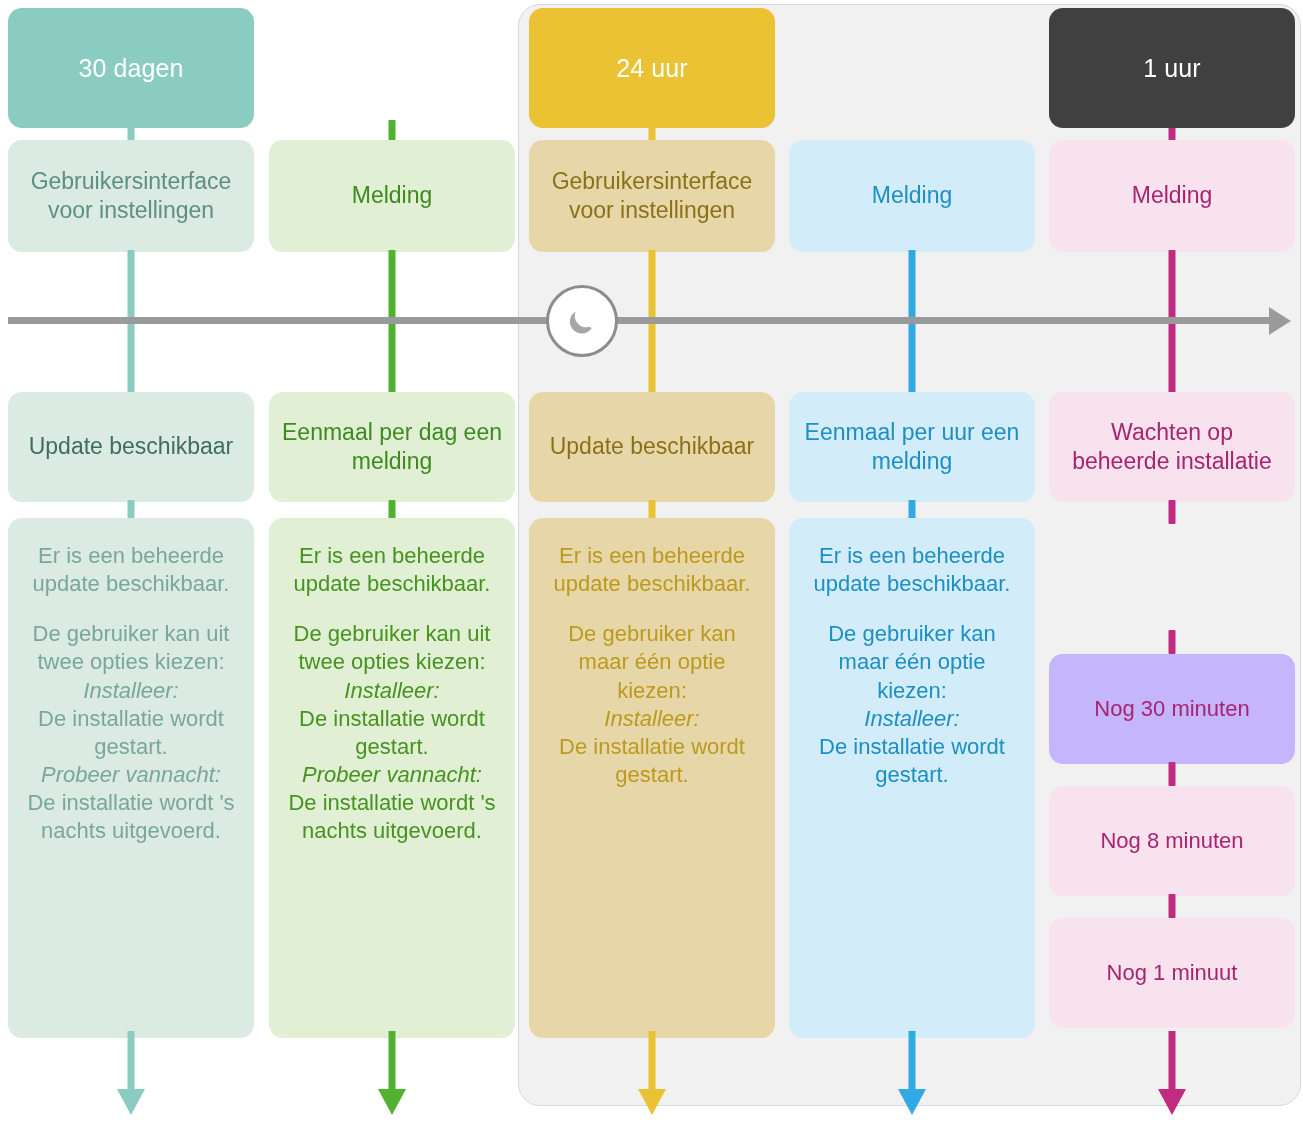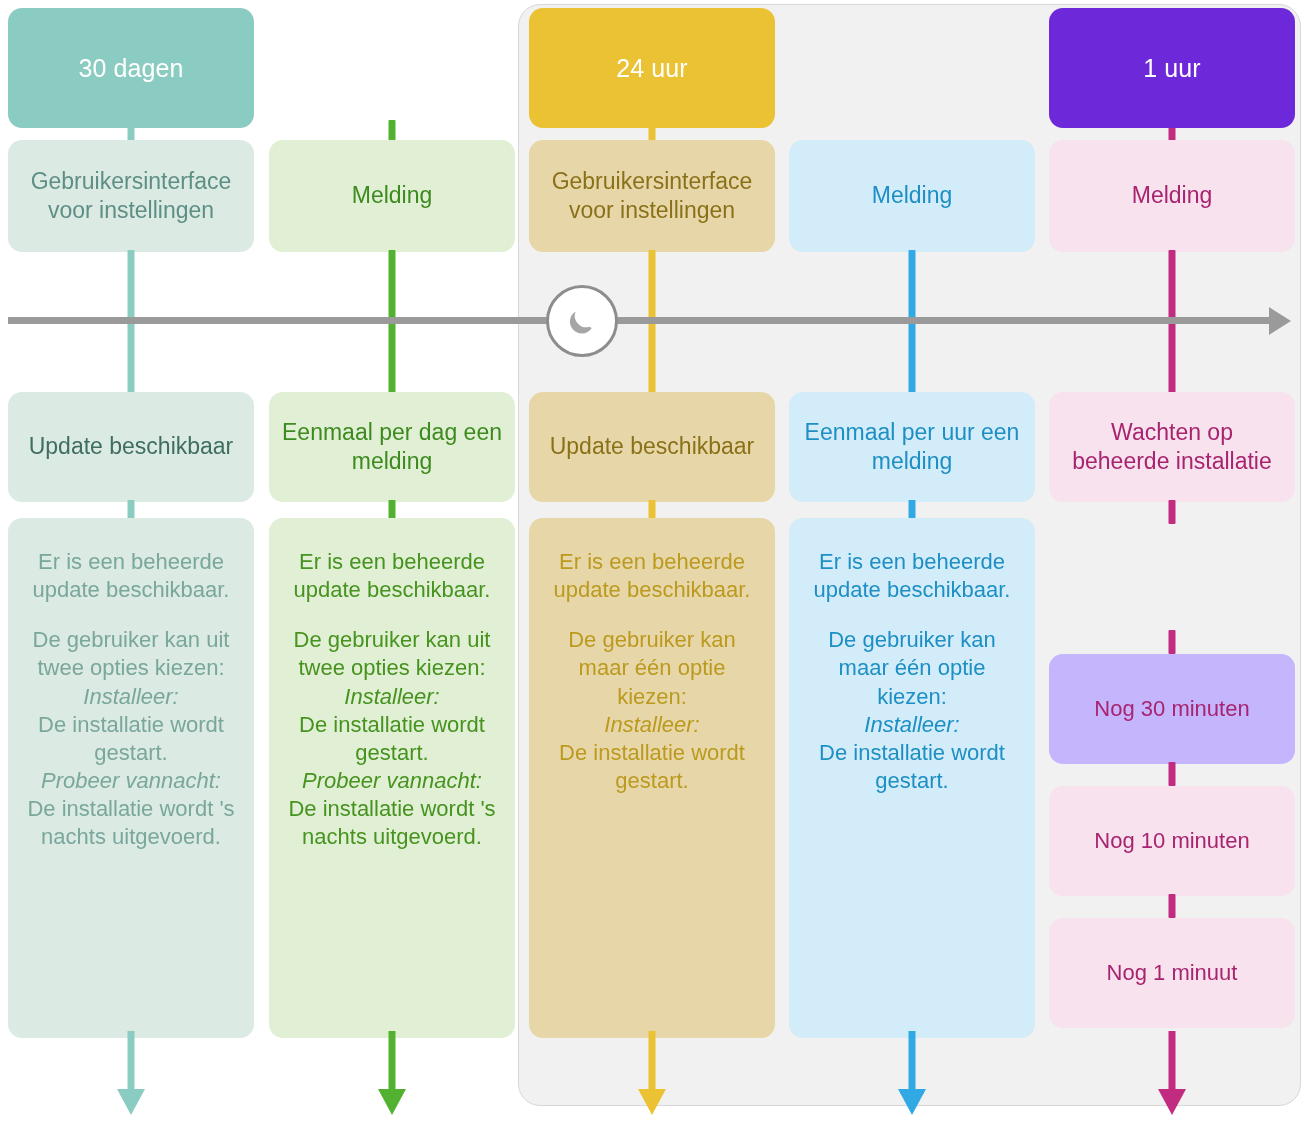--- a/index.html
+++ b/index.html
@@ -66,21 +66,21 @@
     font-size: 23px;
   }
   .box.state {              
     top: 392px; height: 110px;
     font-size: 23px;
   }
   .box.body {               
     top: 518px;
     align-items: flex-start;
     font-size: 22px;
-    padding-top: 30px;
+    padding-top: 24px;
   }
   .box.body p { width: 100%; }
   .box.body .sp { display: block; height: 22px; }
   .box.body i { font-style: italic; }
 
   
   .box.cd {
     height: 110px;
     font-size: 22px;
   }
@@ -237,36 +237,36 @@
     </div>
 
     <div class="down">
       <div class="stem" style="background:#31A9E5;"></div>
       <div class="tip" style="border-top:26px solid #31A9E5;"></div>
     </div>
   </div>
 
   <div class="col c5">
     <div class="spine" style="top:120px;height:28px;background:#C12B80;"></div>
-    <div class="hdr" style="background:#6d28d9;">1 uur</div>
+    <div class="hdr" style="background:#404040;">1 uur</div>
 
     <div class="box kind" style="background:#f7e2ee;color:#a82470;">Melding</div>
 
     <div class="spine" style="top:250px;height:70px;background:#C12B80;"></div>
     <div class="spine" style="top:322px;height:72px;background:#C12B80;"></div>
 
     <div class="box state" style="background:#f7e2ee;color:#a82470;">Wachten op beheerde installatie</div>
 
     <div class="spine" style="top:500px;height:24px;background:#C12B80;"></div>
 
     <div class="spine" style="top:630px;height:24px;background:#C12B80;"></div>
     <div class="box cd" style="top:654px;background:#c4b5fd;color:#a82470;">Nog 30 minuten</div>
 
     <div class="spine" style="top:762px;height:24px;background:#C12B80;"></div>
-    <div class="box cd" style="top:786px;background:#f7e2ee;color:#a82470;">Nog 10 minuten</div>
+    <div class="box cd" style="top:786px;background:#f7e2ee;color:#a82470;">Nog 8 minuten</div>
 
     <div class="spine" style="top:894px;height:24px;background:#C12B80;"></div>
     <div class="box cd" style="top:918px;background:#f7e2ee;color:#a82470;">Nog 1 minuut</div>
 
     <div class="down">
       <div class="stem" style="background:#C12B80;"></div>
       <div class="tip" style="border-top:26px solid #C12B80;"></div>
     </div>
   </div>
 

